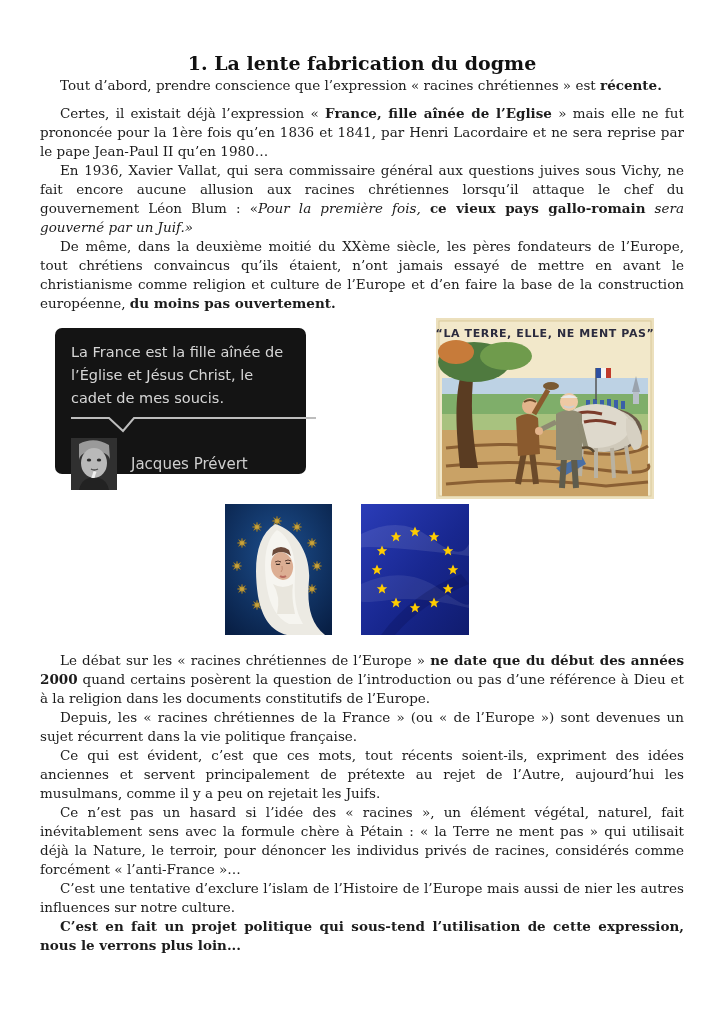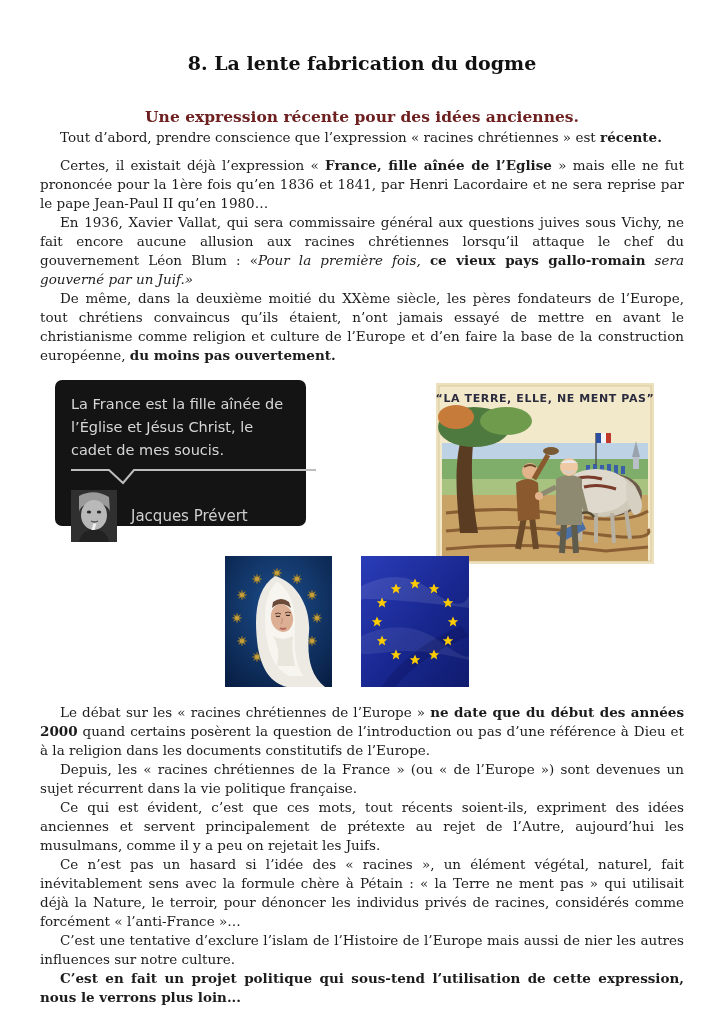--- a/index.html
+++ b/index.html
@@ -24,33 +24,32 @@
   
   .quote-card{position:absolute;left:15px;top:10px;width:251px;height:146px;
       background:#141414;border-radius:7px;box-sizing:border-box;padding:13px 16px 10px 16px;
       font-family:"DejaVu Sans","Liberation Sans",sans-serif;}
   .quote-text{color:#d6d6d6;font-size:14.5px;line-height:23px;}
   .quote-tail{display:block;margin-top:6px;}
   .quote-author-row{display:flex;align-items:center;margin-top:4px;text-align:center;}
   .quote-author{color:#cfcfcf;font-size:15px;margin-left:14px;}
 
   
-  .poster{position:absolute;left:396px;top:13px;width:218px;height:181px;}
+  .poster{position:absolute;left:396px;top:0;width:218px;height:181px;}
   .poster svg{display:block;}
 
   .mary{position:absolute;left:185px;top:0;width:107px;height:131px;}
   .eu{position:absolute;left:321px;top:0;width:108px;height:131px;}
 </style>
 </head>
 <body>
 
 <div class="page">
 
-  <h1 class="title">8. La lente fabrication du dogme</h1>
-  <h2 class="subtitle">Une expression récente pour des idées anciennes.</h2>
+  <h1 class="title">1. La lente fabrication du dogme</h1>
 
   <p class="para first"><span>Tout d’abord, prendre conscience que l’expression « racines chrétiennes » est </span><span class="bold">récente.</span></p>
 
   <p class="para gap"><span>Certes, il existait déjà l’expression « </span><span class="bi">France, fille aînée de l’Eglise</span><span> » mais elle ne fut prononcée pour la 1ère fois qu’en 1836 et 1841, par Henri Lacordaire et ne sera reprise par le pape Jean-Paul II qu’en 1980…</span></p>
 
   <p class="para"><span>En 1936, Xavier Vallat, qui sera commissaire général aux questions juives sous Vichy, ne fait encore aucune allusion aux racines chrétiennes lorsqu’il attaque le chef du gouvernement Léon Blum : «</span><span class="ital">Pour la première fois, </span><span class="bi">ce vieux pays gallo-romain</span><span class="ital"> sera gouverné par un Juif.»</span></p>
 
   <p class="para"><span>De même, dans la deuxième moitié du XXème siècle, les pères fondateurs de l’Europe, tout chrétiens convaincus qu’ils étaient, n’ont jamais essayé de mettre en avant le christianisme comme religion et culture de l’Europe et d’en faire la base de la construction européenne, </span><span class="bold">du moins pas ouvertement.</span></p>
 
   <div class="figrow1">

